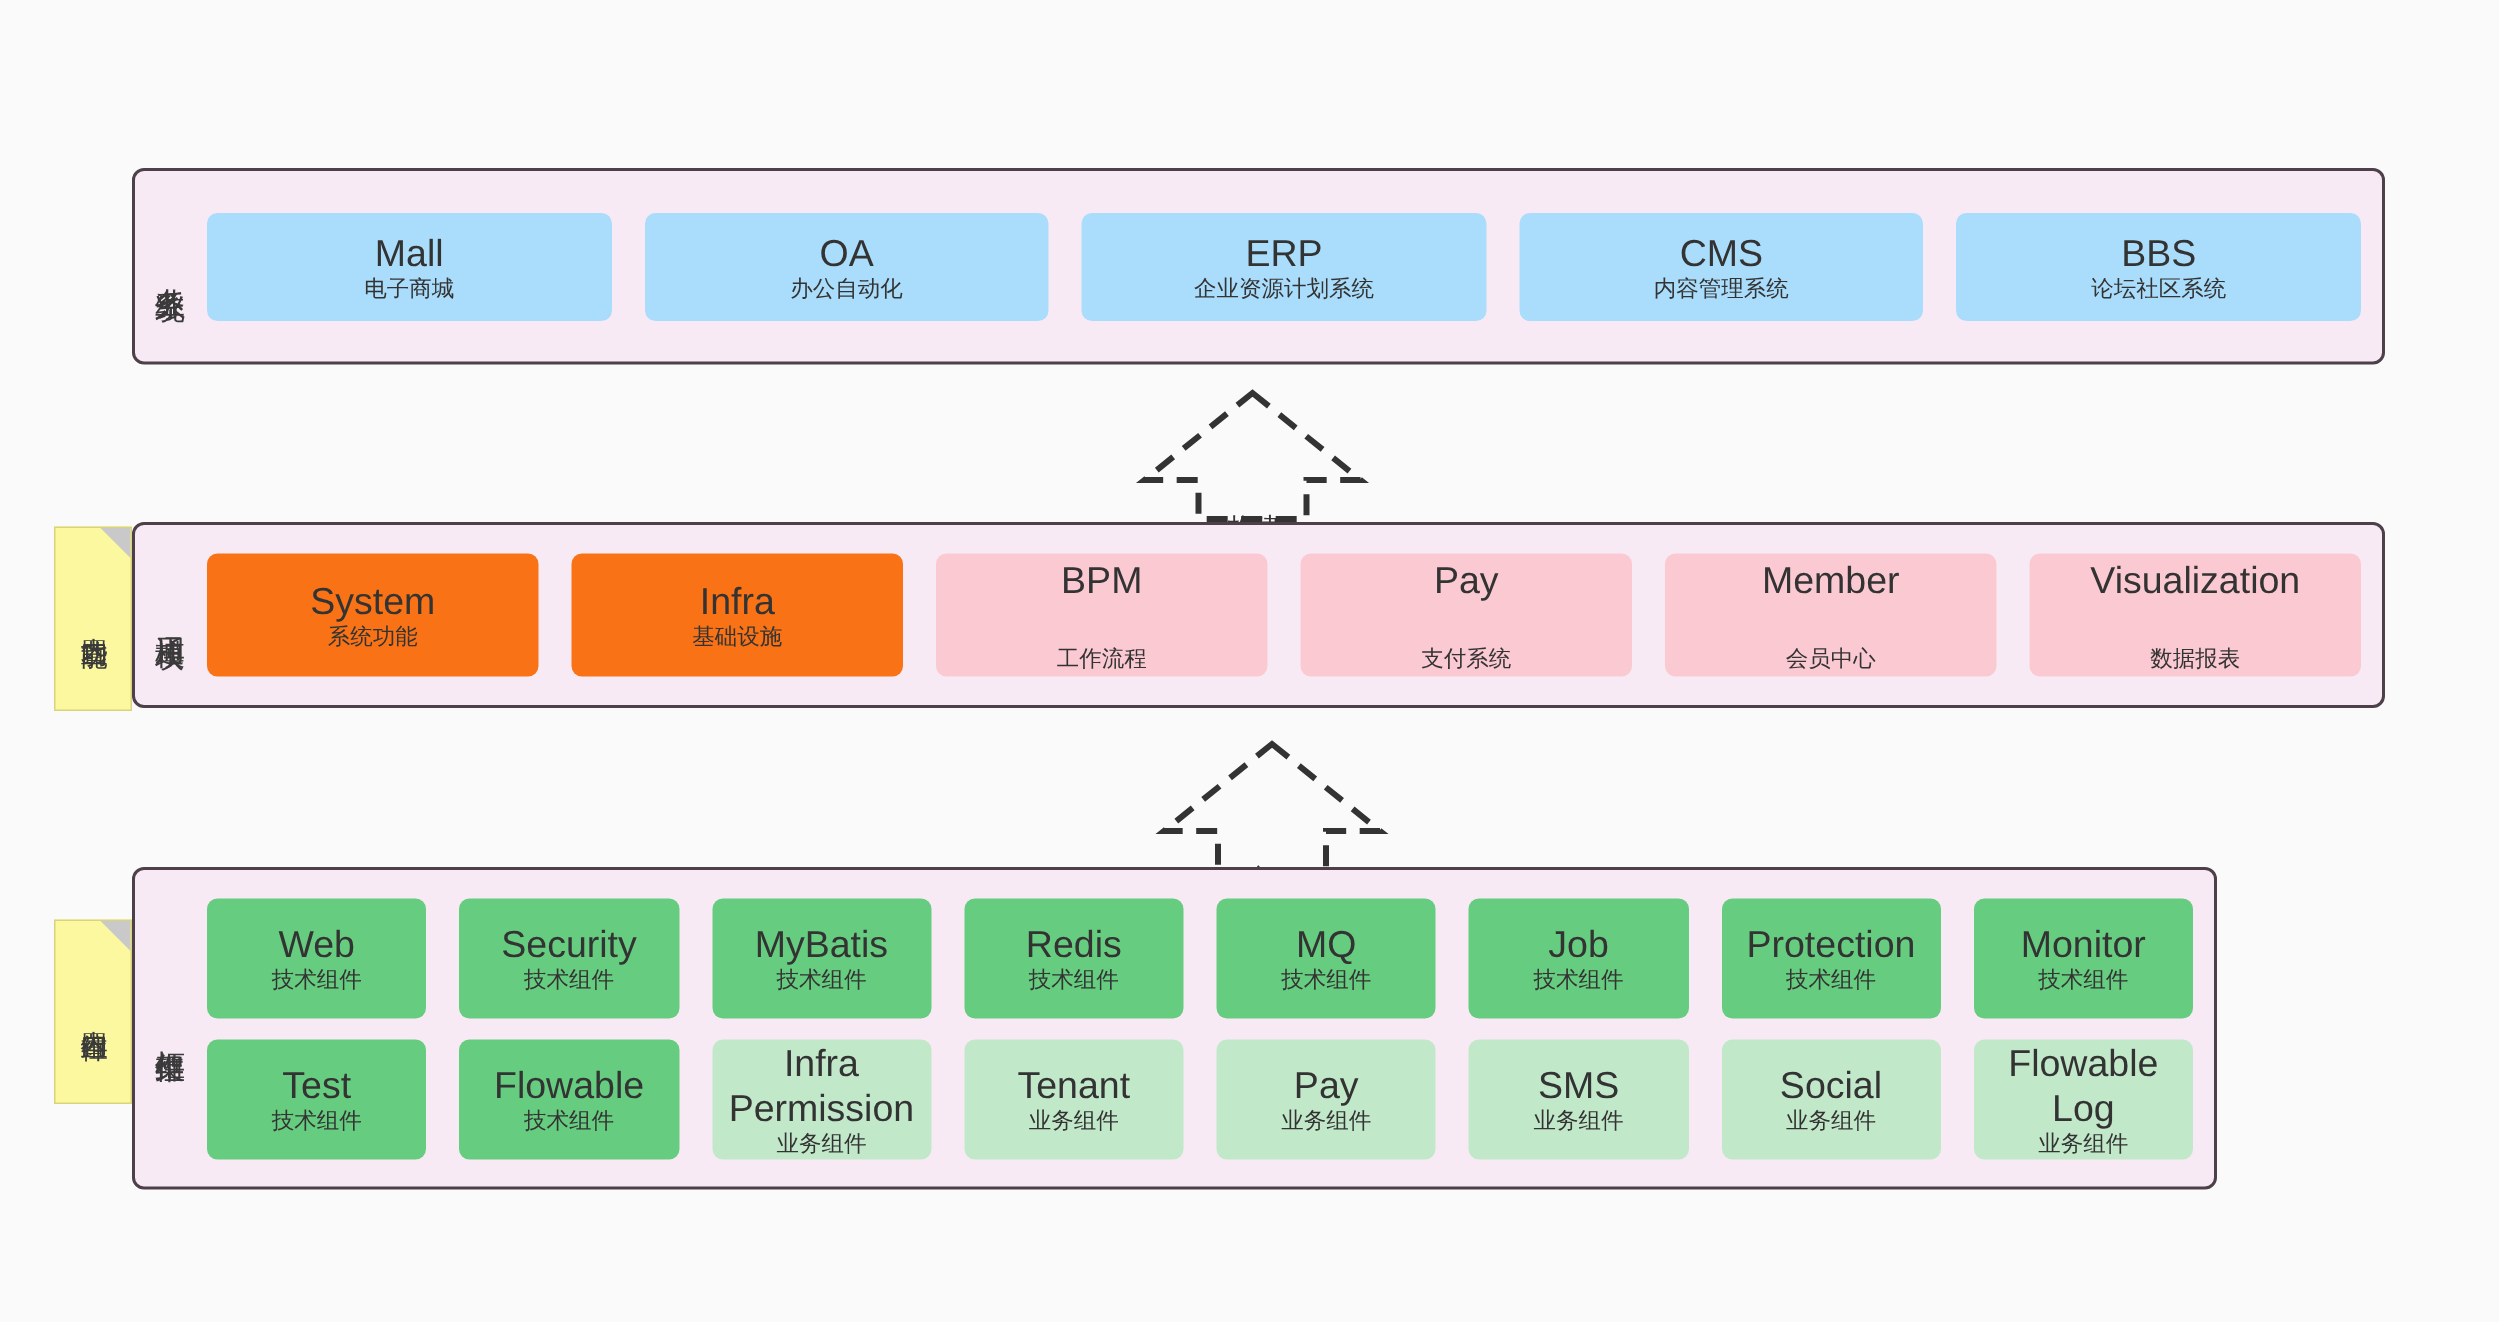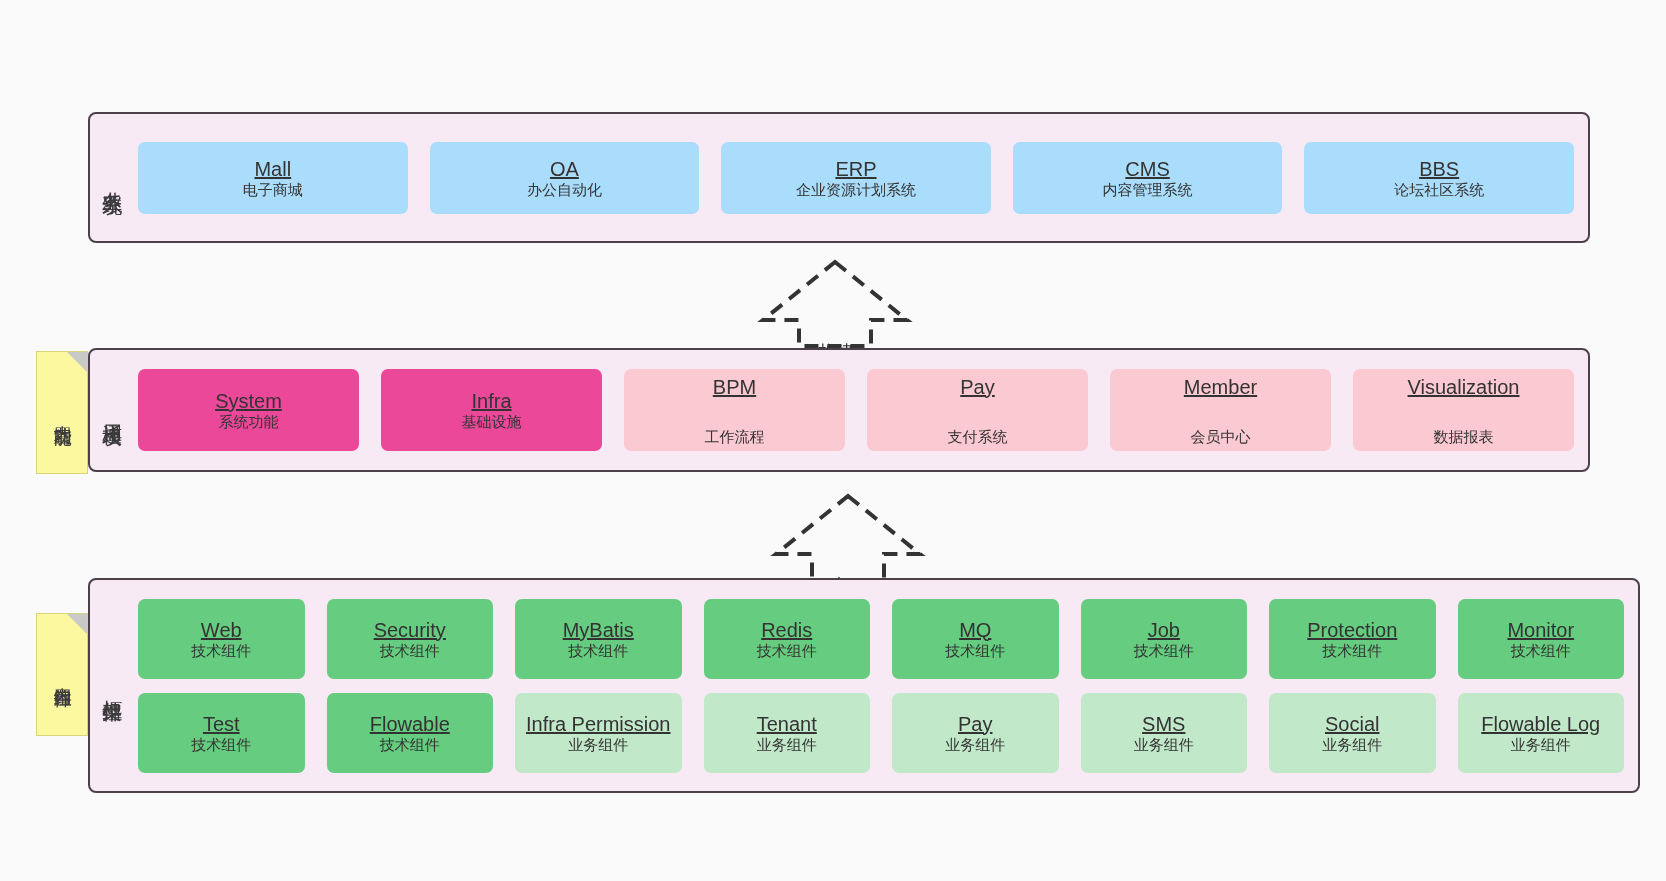--- a/index.html
+++ b/index.html
@@ -56,36 +56,36 @@
     border-radius:7px;
     display:flex;
     flex-direction:column;
     align-items:center;
     justify-content:center;
     text-align:center;
     line-height:1.2;
     box-sizing:border-box;
     padding:6px 4px;
   }
-  .card .t1{font-size:20px;color:#333;text-decoration:underline;}
+  .card .t1{font-size:25px;color:#333;}
   .card .t2{font-size:15px;color:#333;}
 
   
   .c-blue{background:#aaddfb;}
-  .c-red{background:#ec4899;}
+  .c-red{background:#f97316;}
   .c-pink{background:#fbc9d2;gap:29px;}
   .c-green{background:#66cc7f;}
   .c-lgreen{background:#c2e8ca;}
 
   
   #layer-business{left:88px;top:112px;width:1502px;height:131px;}
   #layer-business .card{height:72px;}
   #layer-modules{left:88px;top:348px;width:1502px;height:124px;}
   #layer-modules .card{height:82px;}
-  #layer-framework{left:88px;top:578px;width:1552px;height:215px;}
+  #layer-framework{left:88px;top:578px;width:1390px;height:215px;}
   #layer-framework .card{height:80px;}
 
   
   .sticky{
     position:absolute;
     width:52px;
     background:#fbf8a0;
     border:1px solid #d9d47a;
     box-sizing:border-box;
     display:flex;

